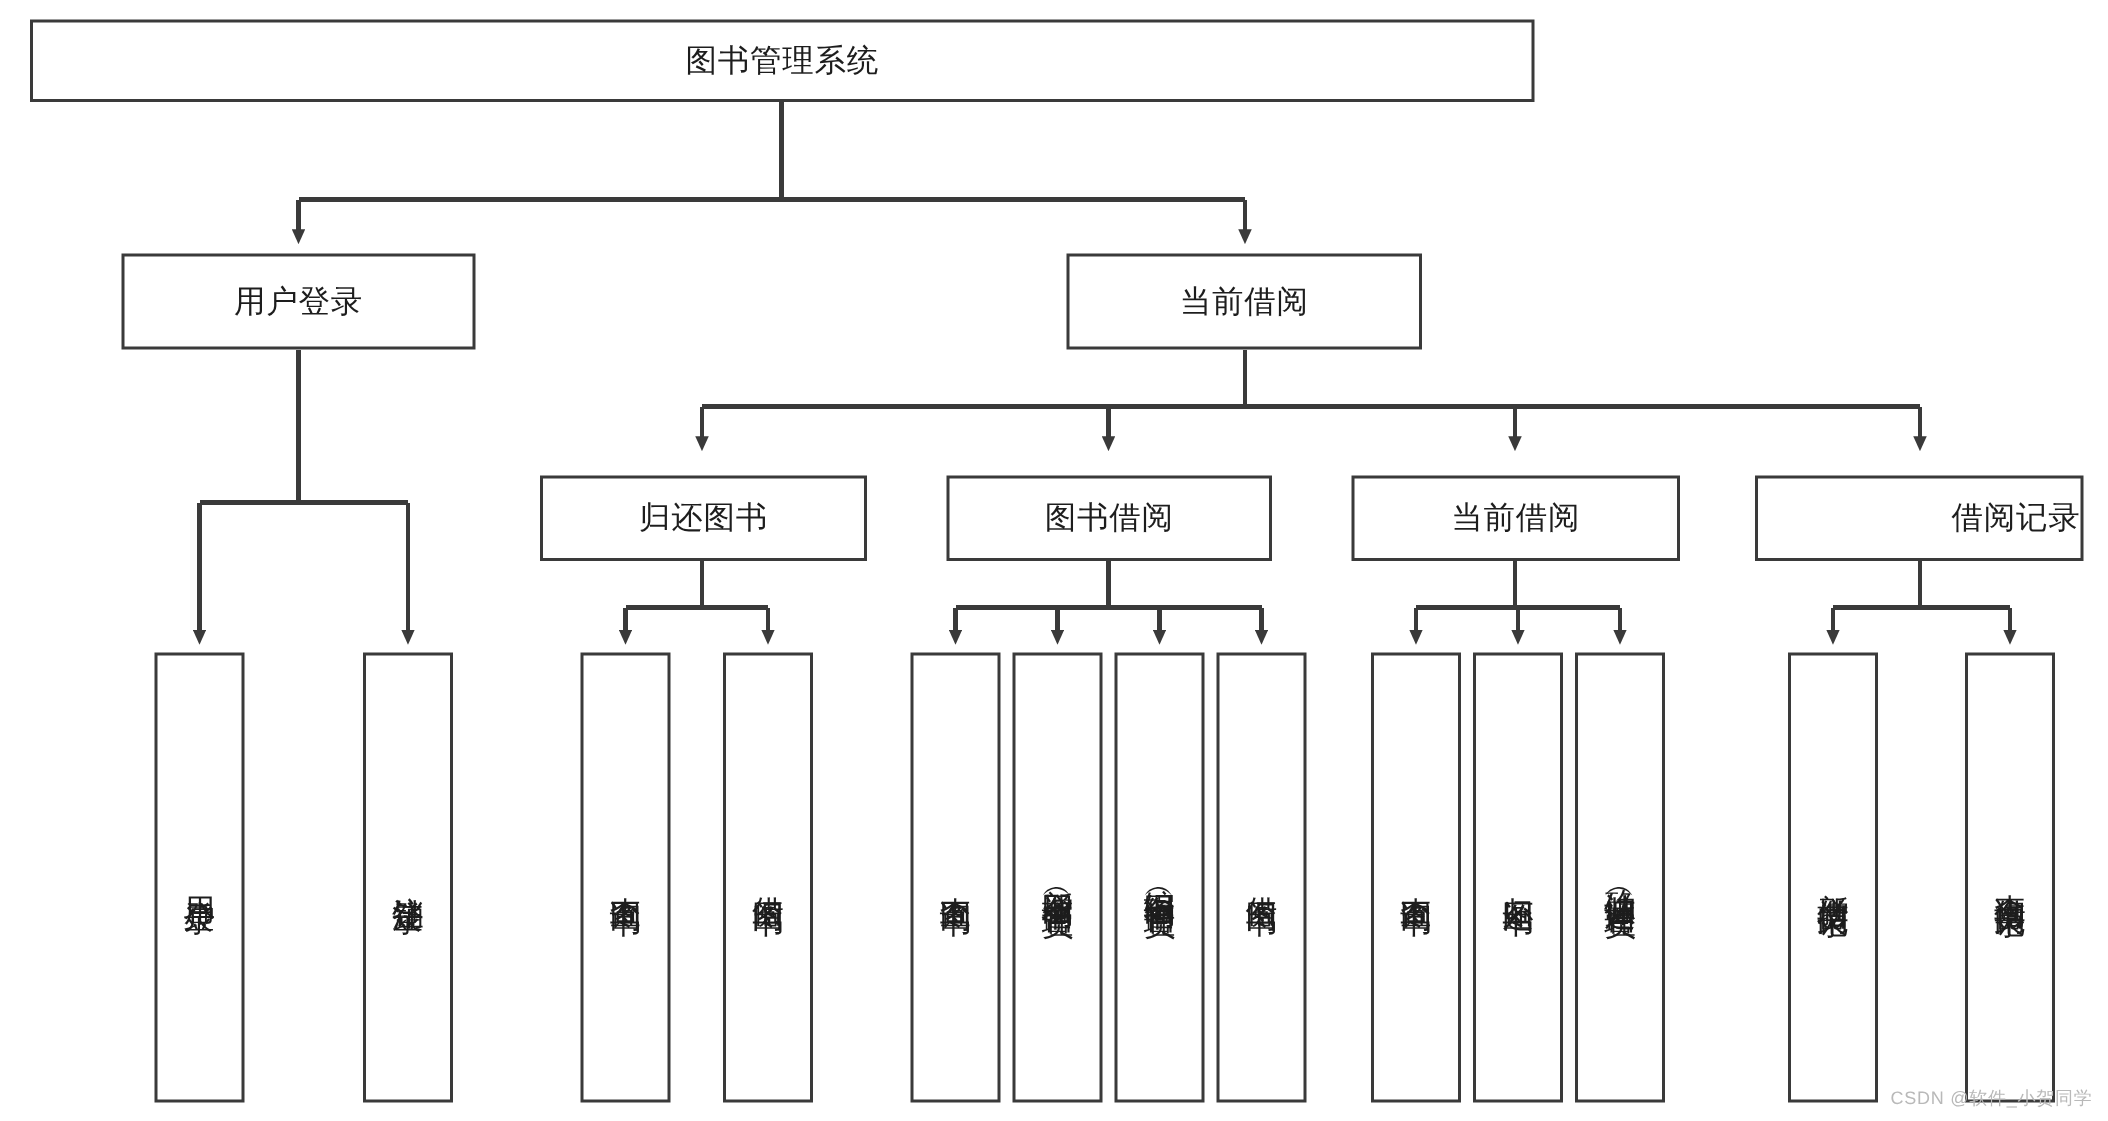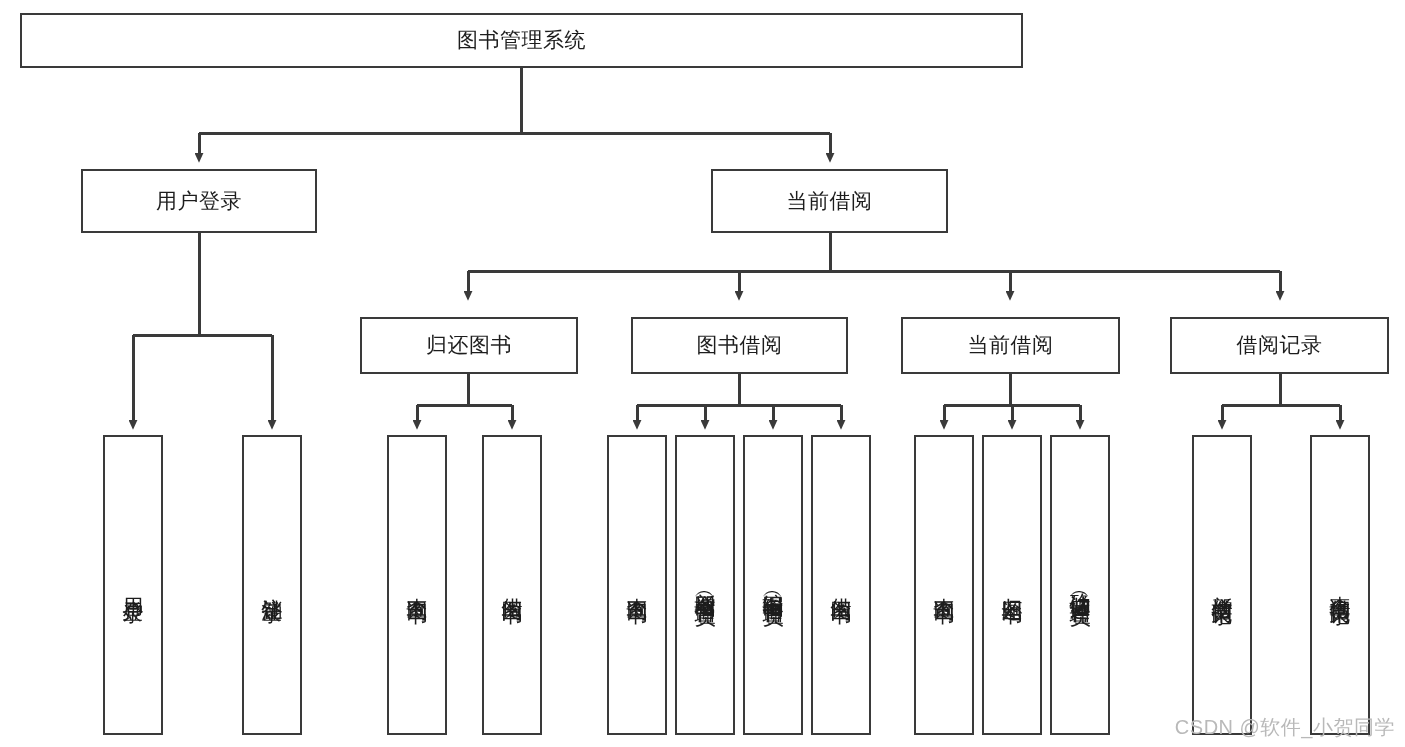--- a/index.html
+++ b/index.html
@@ -58,21 +58,21 @@
     font-size: 21px;
     line-height: 1.05;
     letter-spacing: 2px;
     white-space: normal;
     max-height: 268px;
   }
   #watermark {
     position: absolute;
     right: 10px;
     bottom: 6px;
-    font-size: 20px;
+    font-size: 12px;
     color: #b9b9b9;
     letter-spacing: 0.5px;
     user-select: none;
     pointer-events: none;
     text-align: center;
   }
 </style>
 </head>
 <body>
 
@@ -148,21 +148,21 @@
   </div>
 
   <div class="node horiz" style="left:901px; top:317px; width:219px; height:57px;">
     <span class="node-label">当前借阅</span>
   </div>
 
   <div class="node horiz" style="left:631px; top:317px; width:217px; height:57px;">
     <span class="node-label">图书借阅</span>
   </div>
 
-  <div class="node horiz" style="left:1170px; top:317px; width:219px; height:57px;">
+  <div class="node horiz" style="left:1170px; top:317px; width:219px; height:57px;justify-content:flex-end;">
     <span class="node-label">借阅记录</span>
   </div>
 
   <div class="node vert" style="left:103px; top:435px; width:60px; height:300px;">
     <span class="node-label">用户登录</span>
   </div>
   <div class="node vert" style="left:242px; top:435px; width:60px; height:300px;">
     <span class="node-label">注销登录</span>
   </div>
 

